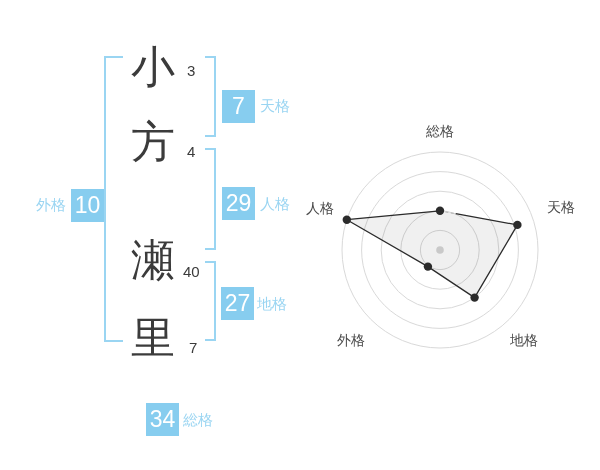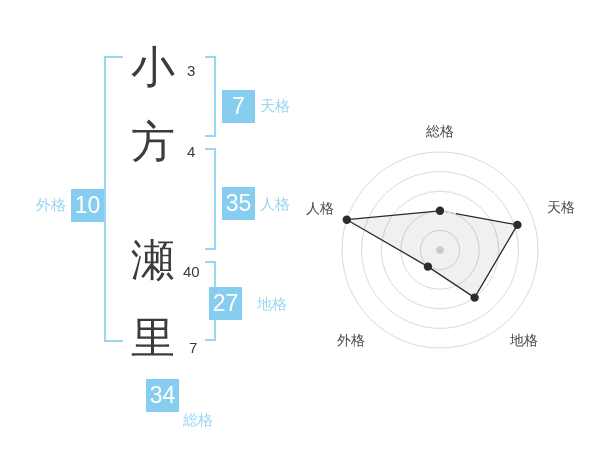--- a/index.html
+++ b/index.html
@@ -31,23 +31,23 @@
   .br1{top:56px;height:77px}
   .br2{top:148px;height:98px}
   .br3{top:261px;height:76px}
 
   .badge{
     position:absolute;width:33px;height:33px;background:var(--accent);
     color:#ffffff;font-size:23px;line-height:33px;text-align:center;
   }
   .badge-ten{left:222px;top:90px}
   .badge-jin{left:222px;top:187px}
-  .badge-chi{left:209px;top:287px}
+  .badge-chi{left:221px;top:287px}
   .badge-gai{left:71px;top:189px}
-  .badge-sou{left:146px;top:379px}
+  .badge-sou{left:146px;top:403px}
 
   .score-label{position:absolute;font-size:15px;color:var(--label);line-height:16px;}
   .lab-ten{left:260px;top:98px}
   .lab-jin{left:260px;top:196px}
   .lab-chi{left:257px;top:296px}
   .lab-gai{left:36px;top:197px}
   .lab-sou{left:183px;top:412px}
 
   
   .radar{position:absolute;left:300px;top:100px;}
@@ -76,21 +76,21 @@
   <div class="kanji k3">里</div>
 
   <div class="stroke-num s0">3</div>
   <div class="stroke-num s1">4</div>
   <div class="stroke-num s2">40</div>
   <div class="stroke-num s3">7</div>
 
   <div class="badge badge-ten">7</div>
   <div class="score-label lab-ten">天格</div>
 
-  <div class="badge badge-jin">35</div>
+  <div class="badge badge-jin">29</div>
   <div class="score-label lab-jin">人格</div>
 
   <div class="badge badge-chi">27</div>
   <div class="score-label lab-chi">地格</div>
 
   <div class="score-label lab-gai">外格</div>
   <div class="badge badge-gai">10</div>
 
   <div class="badge badge-sou">34</div>
   <div class="score-label lab-sou">総格</div>

